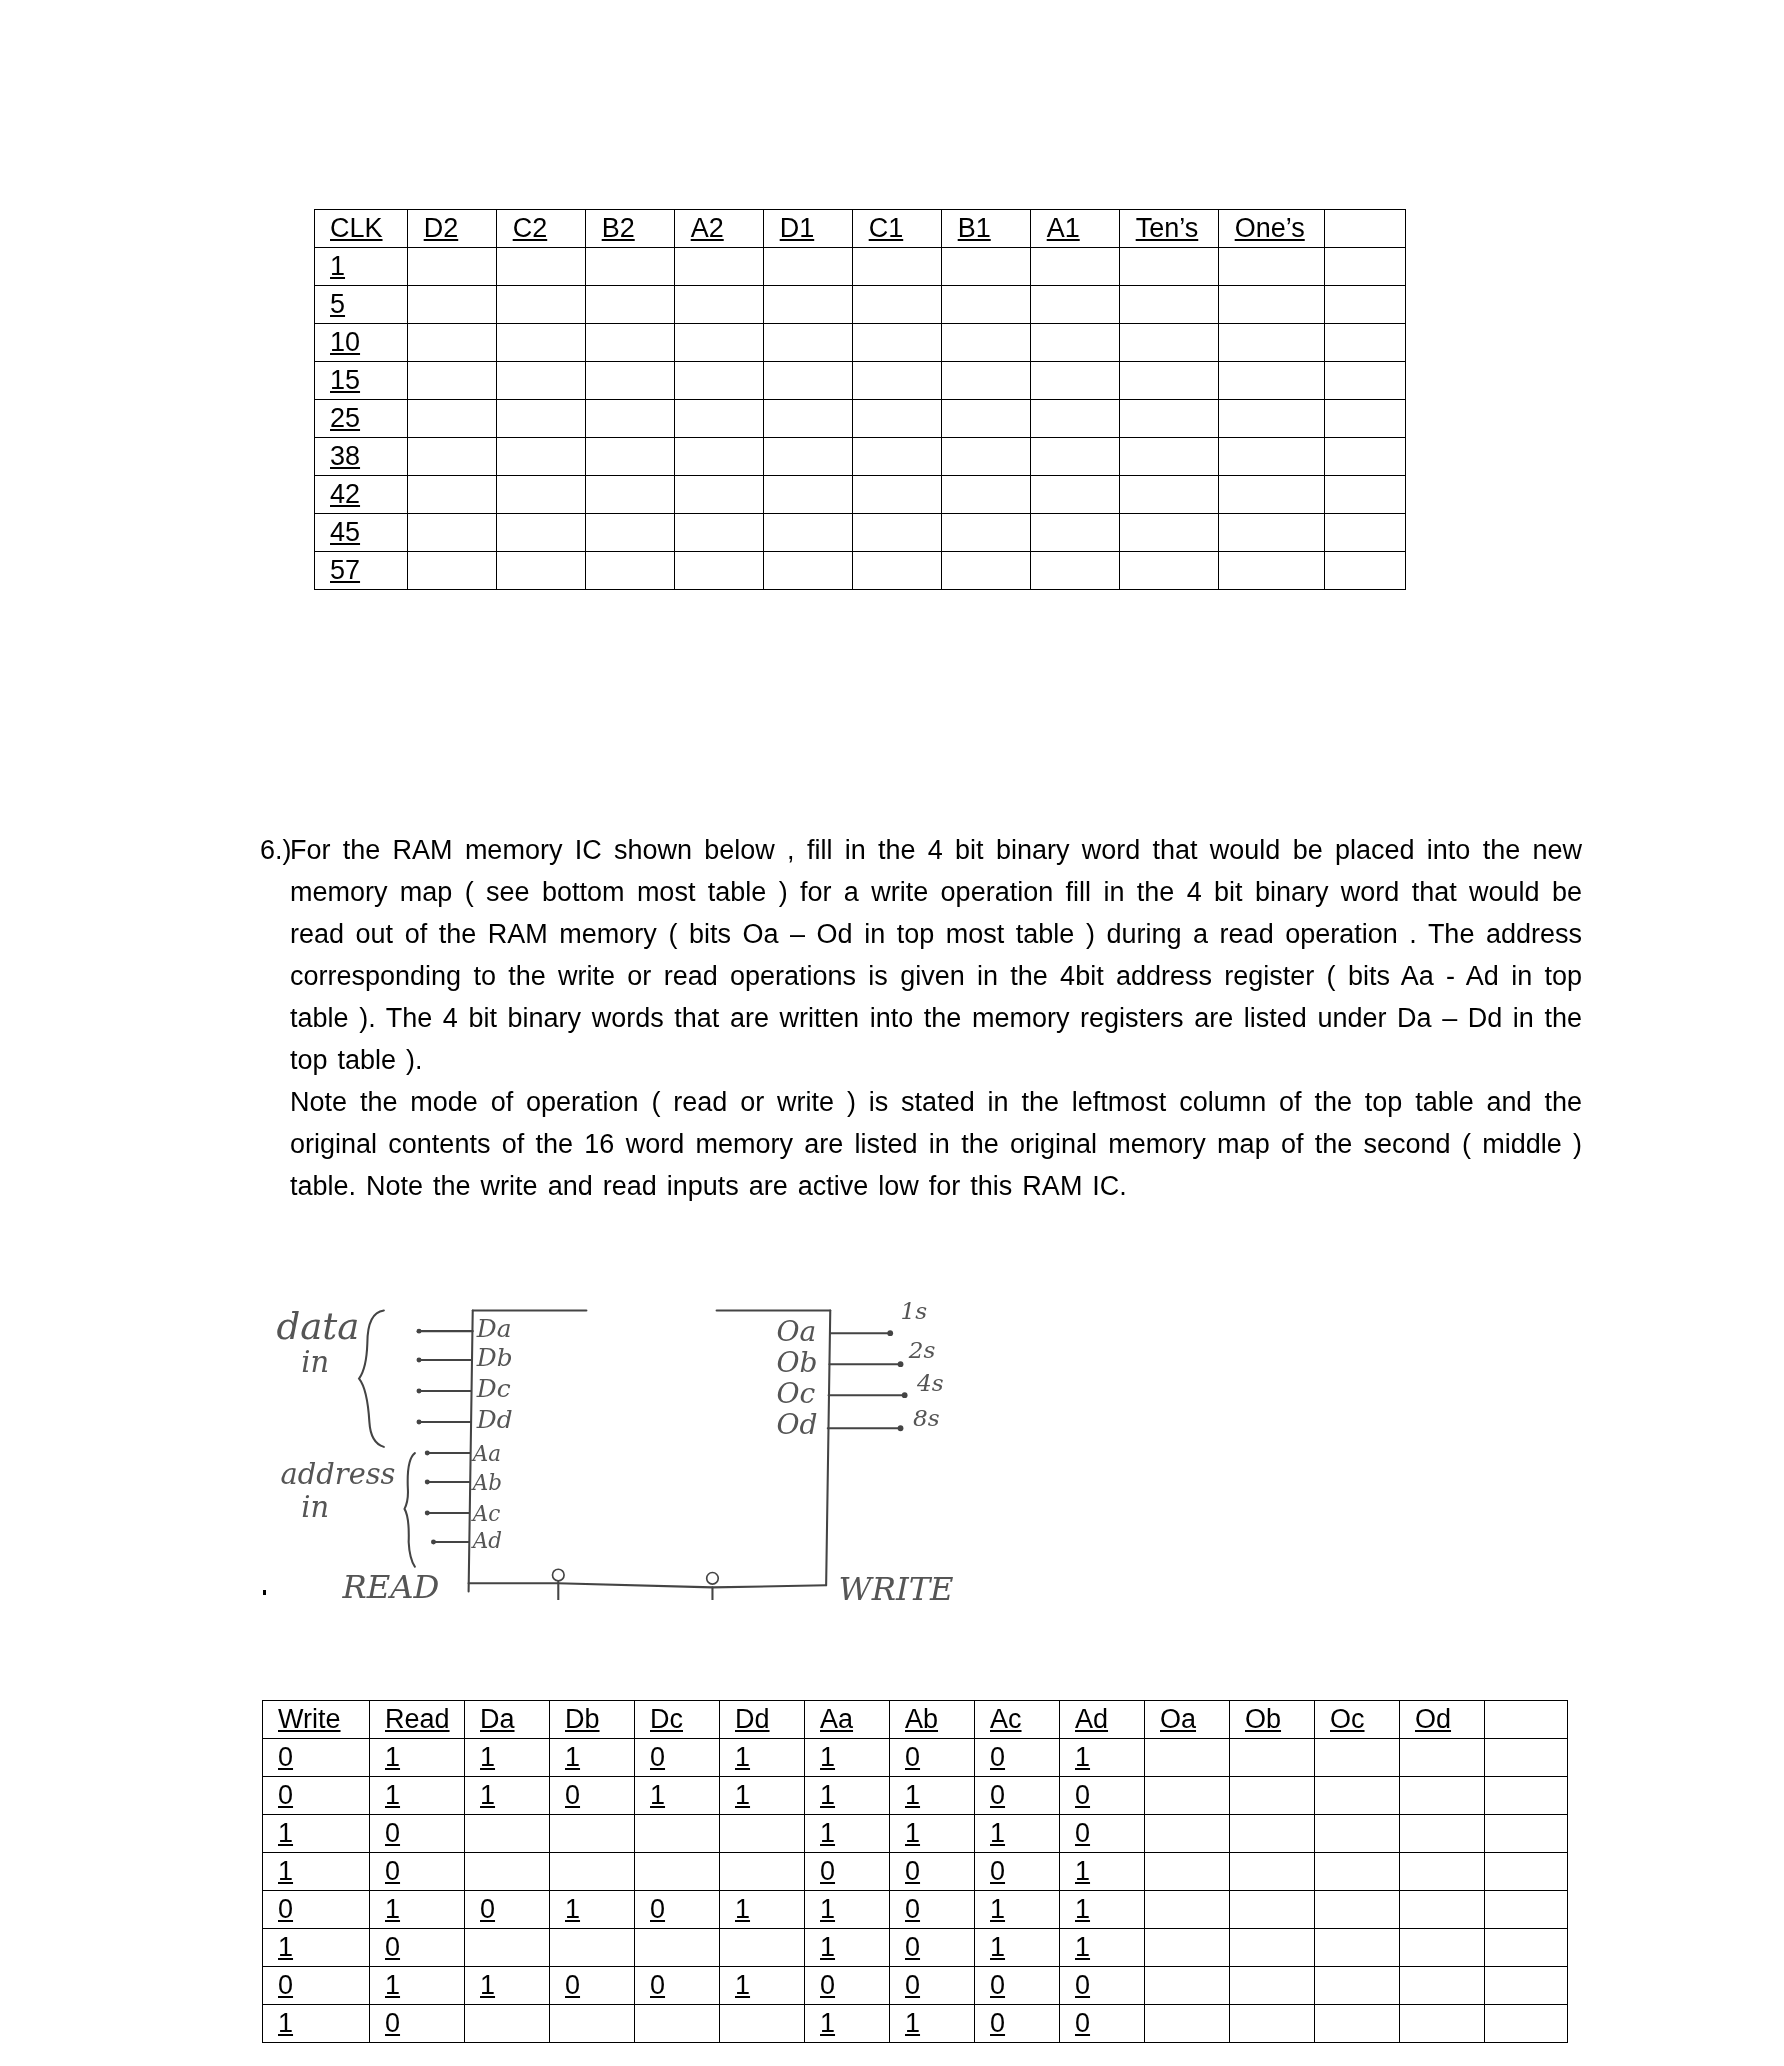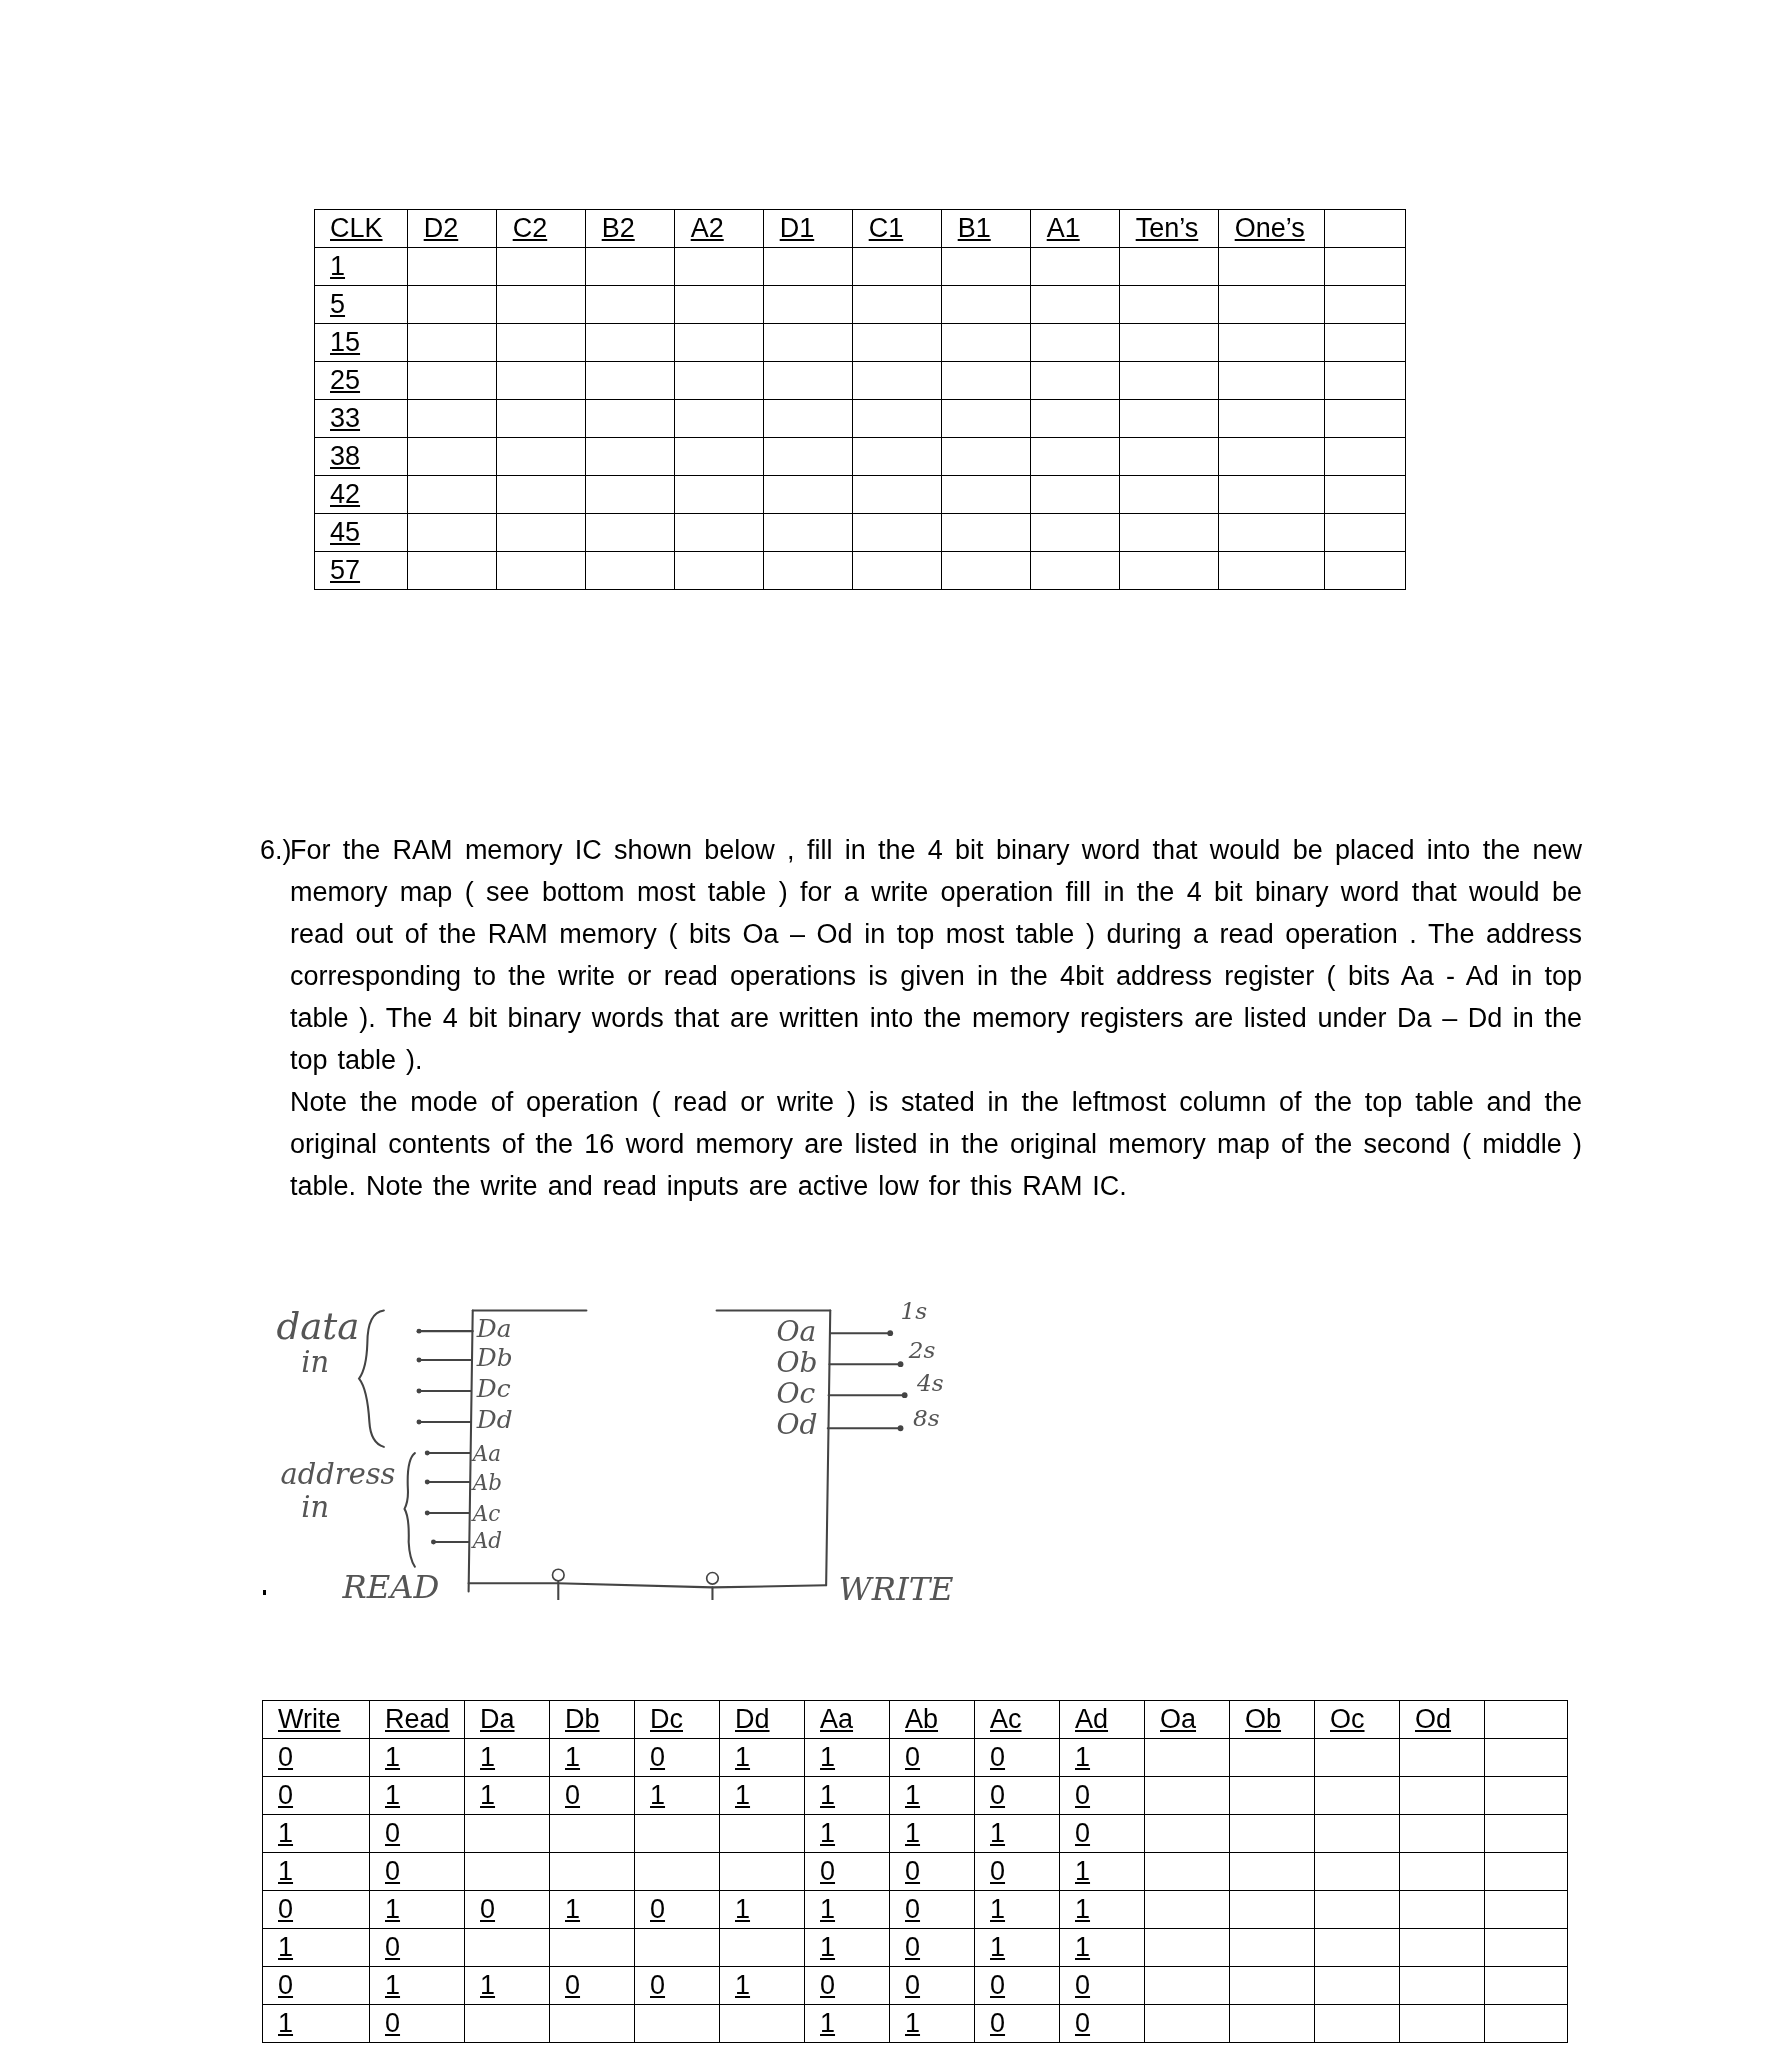--- a/index.html
+++ b/index.html
@@ -79,49 +79,49 @@
         <td></td>
         <td></td>
         <td></td>
         <td></td>
         <td></td>
         <td></td>
         <td></td>
         <td></td>
       </tr>
       <tr>
+        <td>10</td>
+        <td></td>
+        <td></td>
+        <td></td>
+        <td></td>
+        <td></td>
+        <td></td>
+        <td></td>
+        <td></td>
+        <td></td>
+        <td></td>
+        <td></td>
+      </tr>
+      <tr>
         <td>15</td>
         <td></td>
         <td></td>
         <td></td>
         <td></td>
         <td></td>
         <td></td>
         <td></td>
         <td></td>
         <td></td>
         <td></td>
         <td></td>
       </tr>
       <tr>
         <td>25</td>
-        <td></td>
-        <td></td>
-        <td></td>
-        <td></td>
-        <td></td>
-        <td></td>
-        <td></td>
-        <td></td>
-        <td></td>
-        <td></td>
-        <td></td>
-      </tr>
-      <tr>
-        <td>33</td>
         <td></td>
         <td></td>
         <td></td>
         <td></td>
         <td></td>
         <td></td>
         <td></td>
         <td></td>
         <td></td>
         <td></td>

